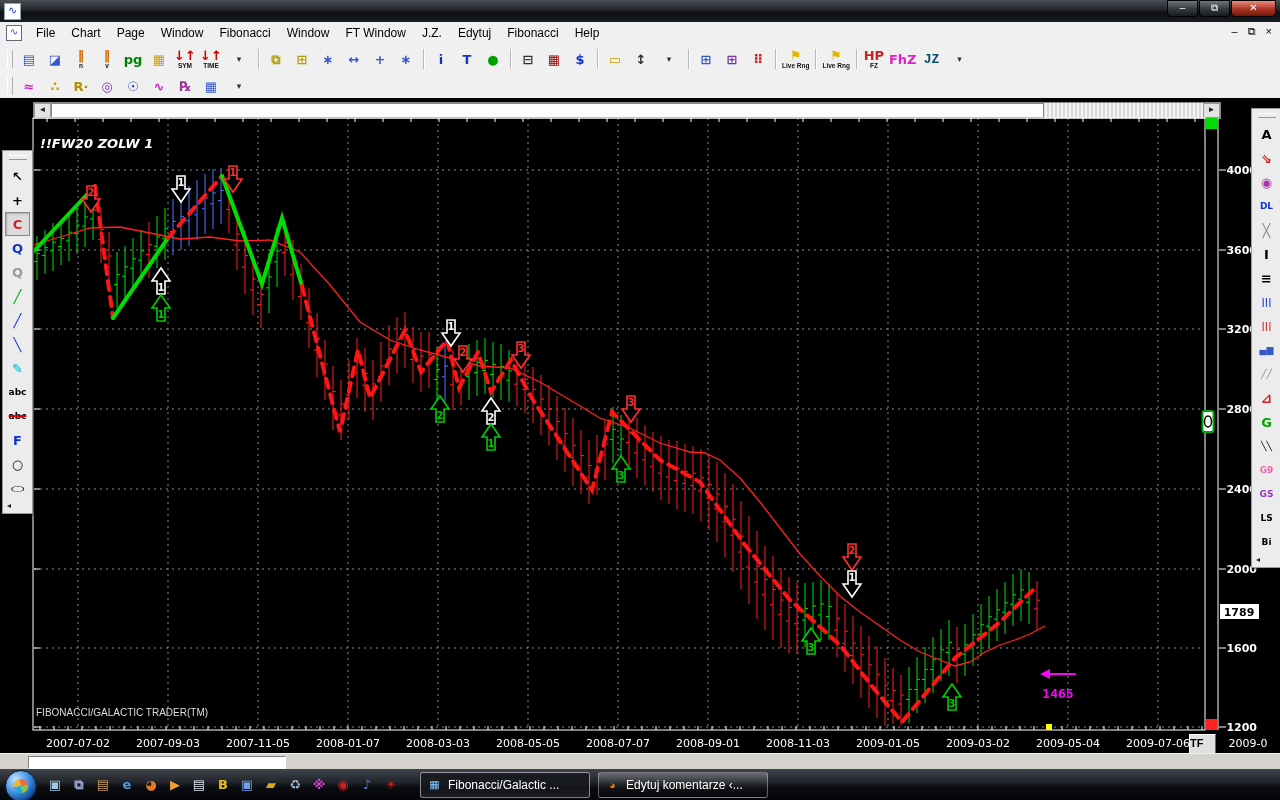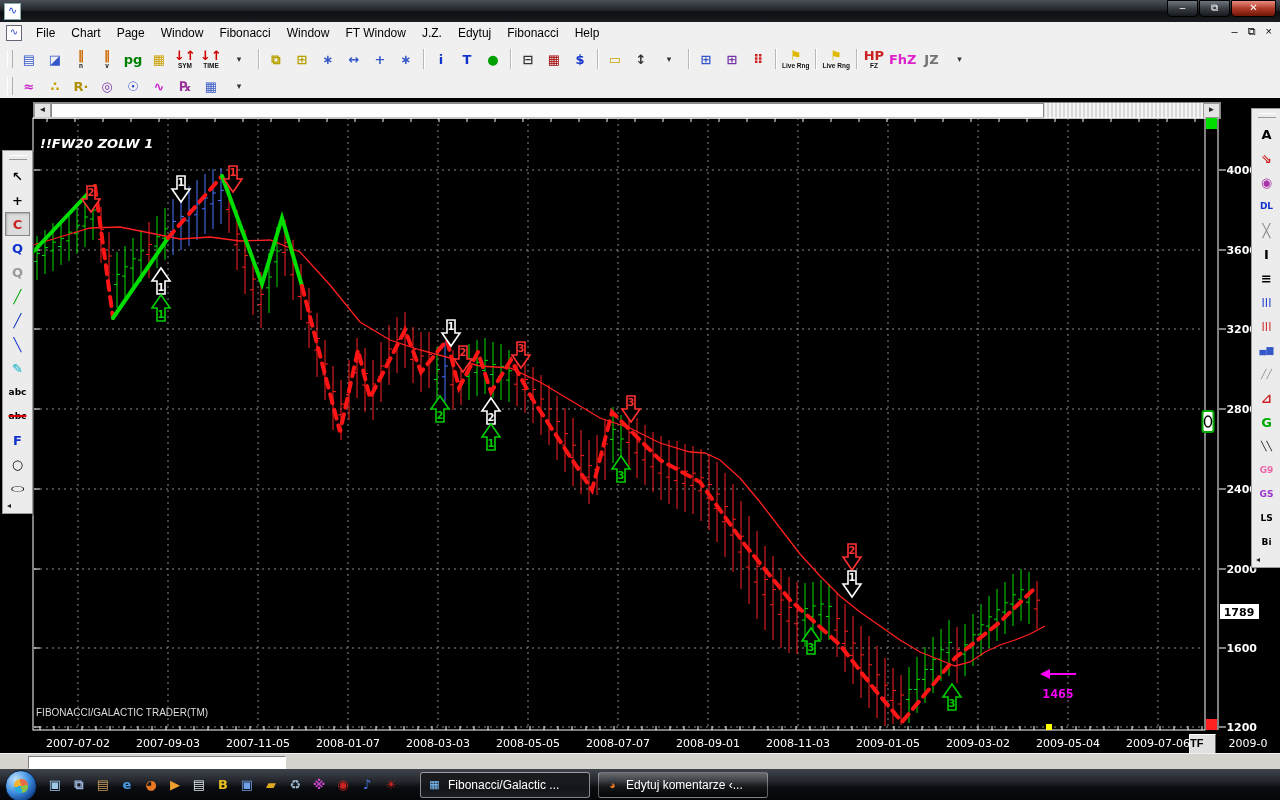--- a/index.html
+++ b/index.html
@@ -223,21 +223,21 @@
       </div>
       <div class="tsep"></div>
       <div class="tbtn">
         <span class="g" style="color: rgb(204, 34, 34);">HP</span>
         <span class="s">FZ</span>
       </div>
       <div class="tbtn">
         <span class="g" style="color: rgb(221, 34, 204);">FhZ</span>
       </div>
       <div class="tbtn">
-        <span class="g" style="color: #737373;">JZ</span>
+        <span class="g" style="color: #0c4a6e; font-family: Liberation Mono, monospace;">JZ</span>
       </div>
       <div class="tbtn drop">
         <span class="g" style="color: rgb(51, 51, 51); font-size: 9px;">▾</span>
       </div>
     </div>
   <div class="abs toolbar" id="toolbar2">
       <div class="grip"></div>
       <div class="tbtn">
         <span class="g" style="color: rgb(204, 34, 204);">≈</span>
       </div>

